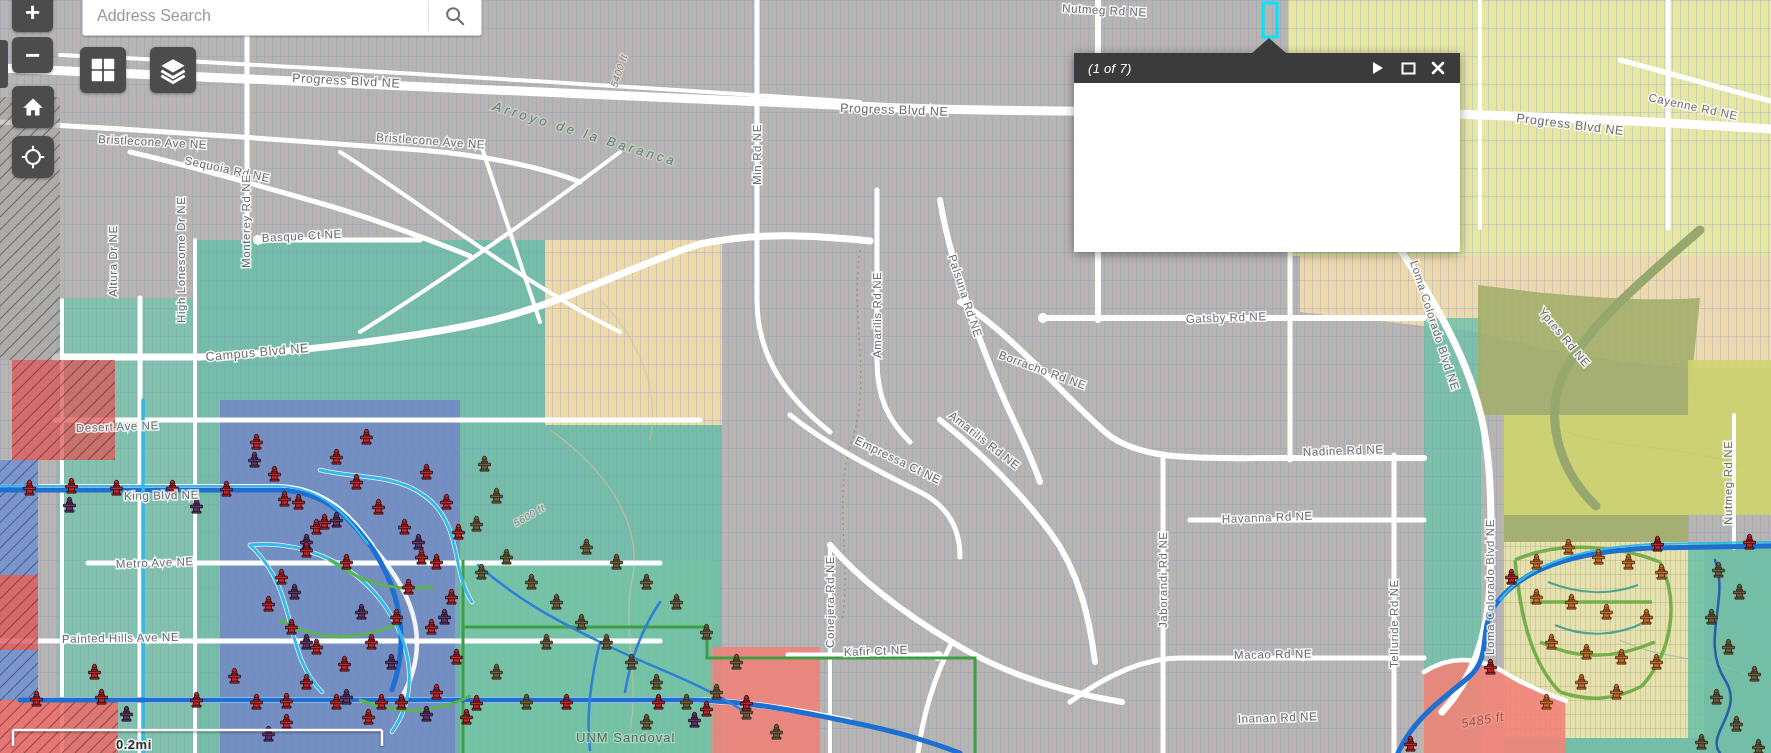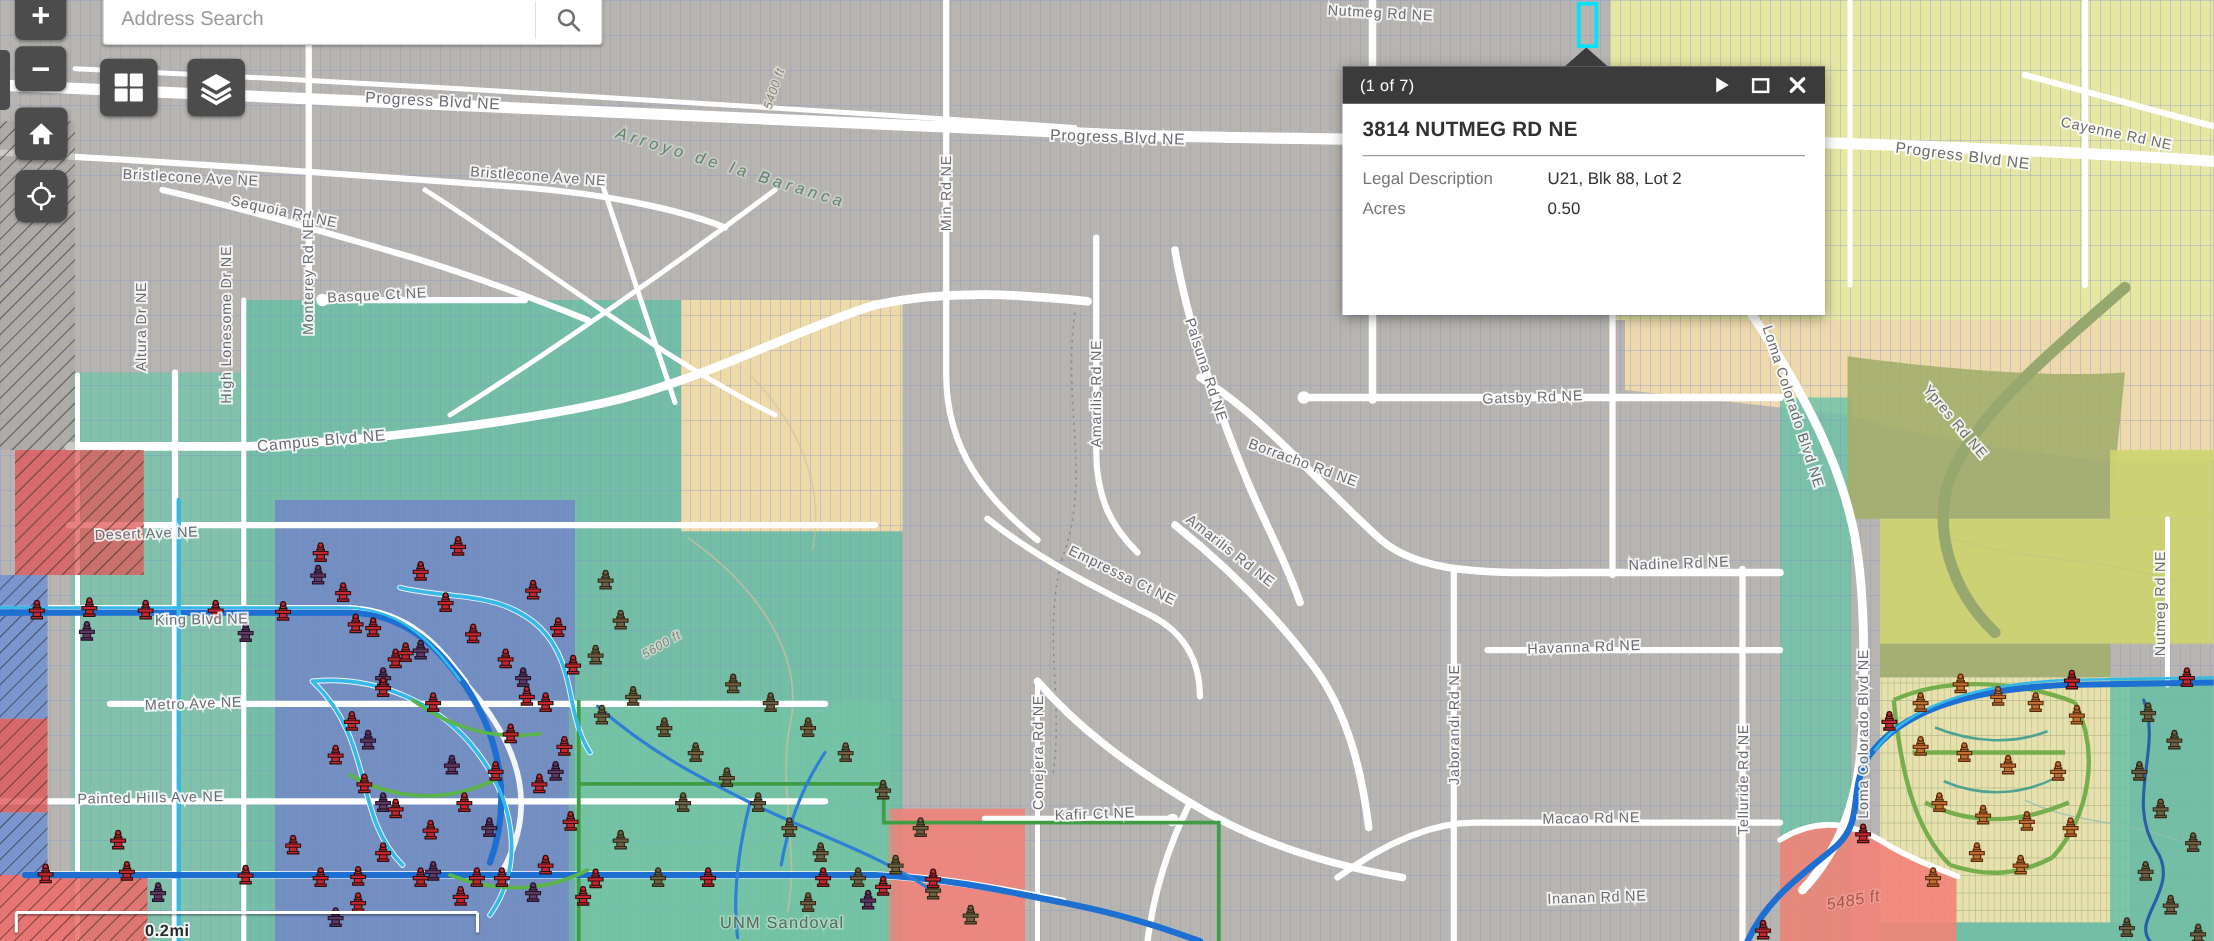--- a/index.html
+++ b/index.html
@@ -46,21 +46,21 @@
   .sbtn{width:52px;border:none;background:#fff;cursor:pointer;display:flex;
        align-items:center;justify-content:center;border-radius:0 3px 3px 0;}
 
   
   .popup{position:absolute;left:1074px;top:53px;width:386px;height:199px;background:#fff;
        box-shadow:0 2px 10px rgba(0,0,0,.4);display:flex;flex-direction:column;}
   .beak{position:absolute;left:178px;top:-15px;width:0;height:0;
        border-left:17px solid transparent;border-right:17px solid transparent;
        border-bottom:15px solid #3b3b3b;}
   .phead{height:30px;background:#3b3b3b;color:#fff;display:flex;align-items:center;
-       padding:0 10px 0 14px;flex:0 0 auto;}
+       padding:0 10px 0 14px;flex:0 0 auto;font-style:italic;}
   .pager{font-size:13px;letter-spacing:.3px;}
   .hbtns{margin-left:auto;display:flex;align-items:center;gap:6px;}
   .hbtn{background:transparent;border:none;cursor:pointer;width:24px;height:24px;
        display:flex;align-items:center;justify-content:center;padding:0;}
   .pbody{padding:12px 16px 0 16px;flex:1;}
   .ptitle{margin:0;font-size:16.5px;font-weight:bold;color:#323232;letter-spacing:.2px;}
   .rule{height:1px;background:#9b9b9b;margin:10px 0 10px 0;}
   .frow{display:flex;font-size:13.5px;margin-bottom:9px;}
   .flabel{width:148px;color:#757575;flex:0 0 auto;}
   .fval{color:#323232;}
@@ -467,27 +467,15 @@
           <rect x="1.5" y="1.5" width="12" height="10" fill="none" stroke="#fff" stroke-width="2"></rect>
         </svg>
       </button>
       <button class="hbtn">
         <svg width="14" height="14" viewBox="0 0 14 14">
           <path d="M2,2 L12,12 M12,2 L2,12" stroke="#fff" stroke-width="2.6" stroke-linecap="round"></path>
         </svg>
       </button>
     </span>
   </div>
-  <div class="pbody">
-    <h2 class="ptitle">3814 NUTMEG RD NE</h2>
-    <div class="rule"></div>
-    <div class="frow">
-      <span class="flabel">Legal Description</span>
-      <span class="fval">U21, Blk 88, Lot 2</span>
-    </div>
-    <div class="frow">
-      <span class="flabel">Acres</span>
-      <span class="fval">0.50</span>
-    </div>
-  </div>
 </div>
 
 </div>
 
 </body></html>

